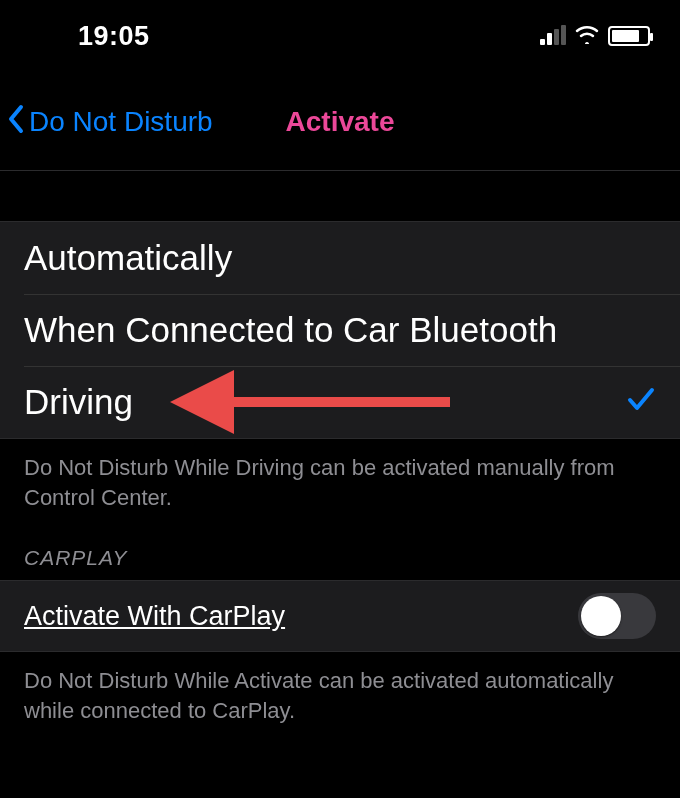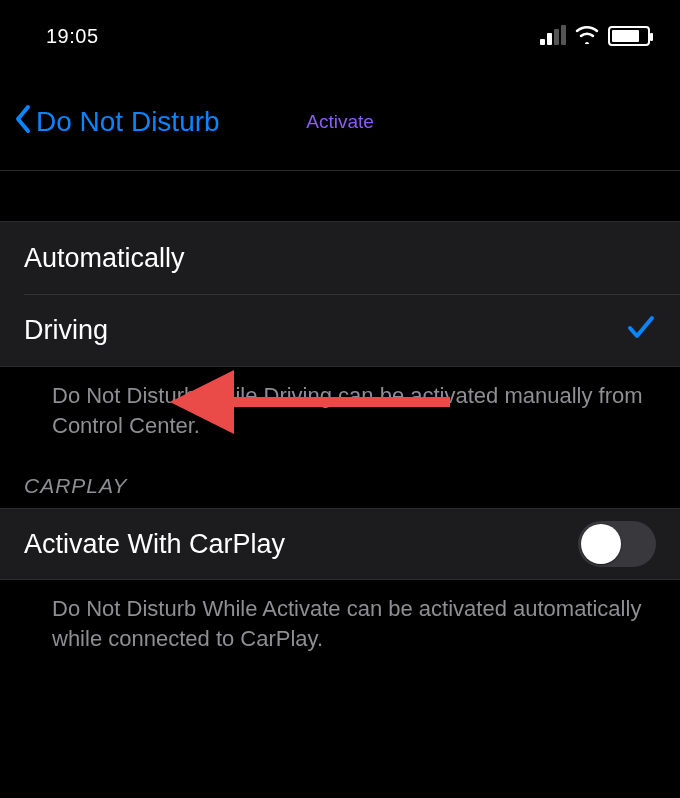--- a/index.html
+++ b/index.html
@@ -1,38 +1,38 @@
 <!DOCTYPE html>
 <html><head>
 <meta charset="utf-8">
 <style>
   * { box-sizing: border-box; margin: 0; padding: 0; }
   html, body { width: 680px; height: 798px; background: #000; font-family: -apple-system, "Helvetica Neue", Arial, sans-serif; color: #fff; overflow: hidden; }
   .status-bar { display: flex; justify-content: space-between; align-items: center; padding: 22px 30px 12px 46px; height: 62px; }
-  .status-time { font-size: 20px; font-weight: 400; letter-spacing: 0.5px; }
+  .status-time { font-size: 27px; font-weight: 700; letter-spacing: 0.5px; margin-left: 32px; }
   .status-icons { display: flex; align-items: center; gap: 8px; }
 
-  .nav-bar { position: relative; height: 60px; display: flex; align-items: center; padding: 0 14px; margin-top: 30px; margin-bottom: 18px; }
+  .nav-bar { position: relative; height: 60px; display: flex; align-items: center; padding: 0 7px; margin-top: 30px; margin-bottom: 18px; }
   .back-btn { display: flex; align-items: center; color: #0a84ff; font-size: 28px; font-weight: 400; cursor: pointer; gap: 2px; }
-  .nav-title { position: absolute; left: 50%; transform: translateX(-50%); font-size: 19px; font-weight: 400; color: #8b5cf6; }
+  .nav-title { position: absolute; left: 50%; transform: translateX(-50%); font-size: 28px; font-weight: 700; color: #ec4899; }
 
   .group-spacer { background: #000; height: 52px; border-top: 1px solid #2b2b2d; border-bottom: 1px solid #2b2b2d; }
 
   .list { background: #1c1c1e; }
-  .row { display: flex; align-items: center; justify-content: space-between; padding: 0 24px; height: 72px; font-size: 27px; color: #fff; position: relative; }
+  .row { display: flex; align-items: center; justify-content: space-between; padding: 0 24px; height: 72px; font-size: 35px; color: #fff; position: relative; }
   .row + .row::before { content: ""; position: absolute; top: 0; left: 24px; right: 0; height: 1px; background: #333; }
   .list::after { content: ""; display: block; height: 1px; background: #2b2b2d; }
 
   .check { color: #0a84ff; font-size: 34px; font-weight: 400; }
 
-  .footer-text { padding: 14px 24px 0; font-size: 22px; line-height: 1.35; color: #8e8e93; margin-left: 28px; }
+  .footer-text { padding: 14px 24px 0; font-size: 22px; line-height: 1.35; color: #8e8e93; }
 
   .section-header { padding: 34px 24px 10px; font-size: 21px; color: #8e8e93; letter-spacing: 1px; font-style: italic; }
 
-  .toggle-row { display: flex; align-items: center; justify-content: space-between; padding: 11px 24px; height: 72px; background: #1c1c1e; font-size: 27px; border-top: 1px solid #2b2b2d; border-bottom: 1px solid #2b2b2d; }
+  .toggle-row { display: flex; align-items: center; justify-content: space-between; padding: 11px 24px; height: 72px; background: #1c1c1e; font-size: 27px; border-top: 1px solid #2b2b2d; border-bottom: 1px solid #2b2b2d; text-decoration: underline; }
   .toggle { width: 78px; height: 46px; background: #39393d; border-radius: 23px; position: relative; }
   .toggle-knob { position: absolute; left: 3px; top: 3px; width: 40px; height: 40px; background: #fff; border-radius: 50%; box-shadow: 0 1px 2px rgba(0,0,0,.5); }
 
   
   .arrow-overlay { position: absolute; pointer-events: none; }
   .arrow-line { position: absolute; background: #ea4b49; height: 10px; }
   .arrow-head { position: absolute; width: 0; height: 0; border-top: 32px solid transparent; border-bottom: 32px solid transparent; border-right: 64px solid #ea4b49; }
 
   
   .cell-bars { display: flex; align-items: flex-end; gap: 2px; height: 18px; }
@@ -79,20 +79,23 @@
   <div class="nav-title">Activate</div>
 </div>
 
 <div class="group-spacer"></div>
 
 <div class="list" style="position:relative;">
   <div class="row">
     <span>Automatically</span>
   </div>
   <div class="row">
+    <span>When Connected to Car Bluetooth</span>
+  </div>
+  <div class="row">
     <span>Driving</span>
     <span class="check">
       <svg width="30" height="30" viewBox="0 0 30 30">
           <path d="M4 16 L11 24 L26 6" stroke="#0a84ff" stroke-width="4" fill="none" stroke-linecap="round" stroke-linejoin="round"></path>
         </svg>
     </span>
   </div>
 
   <div class="arrow-overlay" style="left:170px; top:144px; width:280px; height:72px;">
     <div class="arrow-head" style="left:0; top:4px;"></div>

